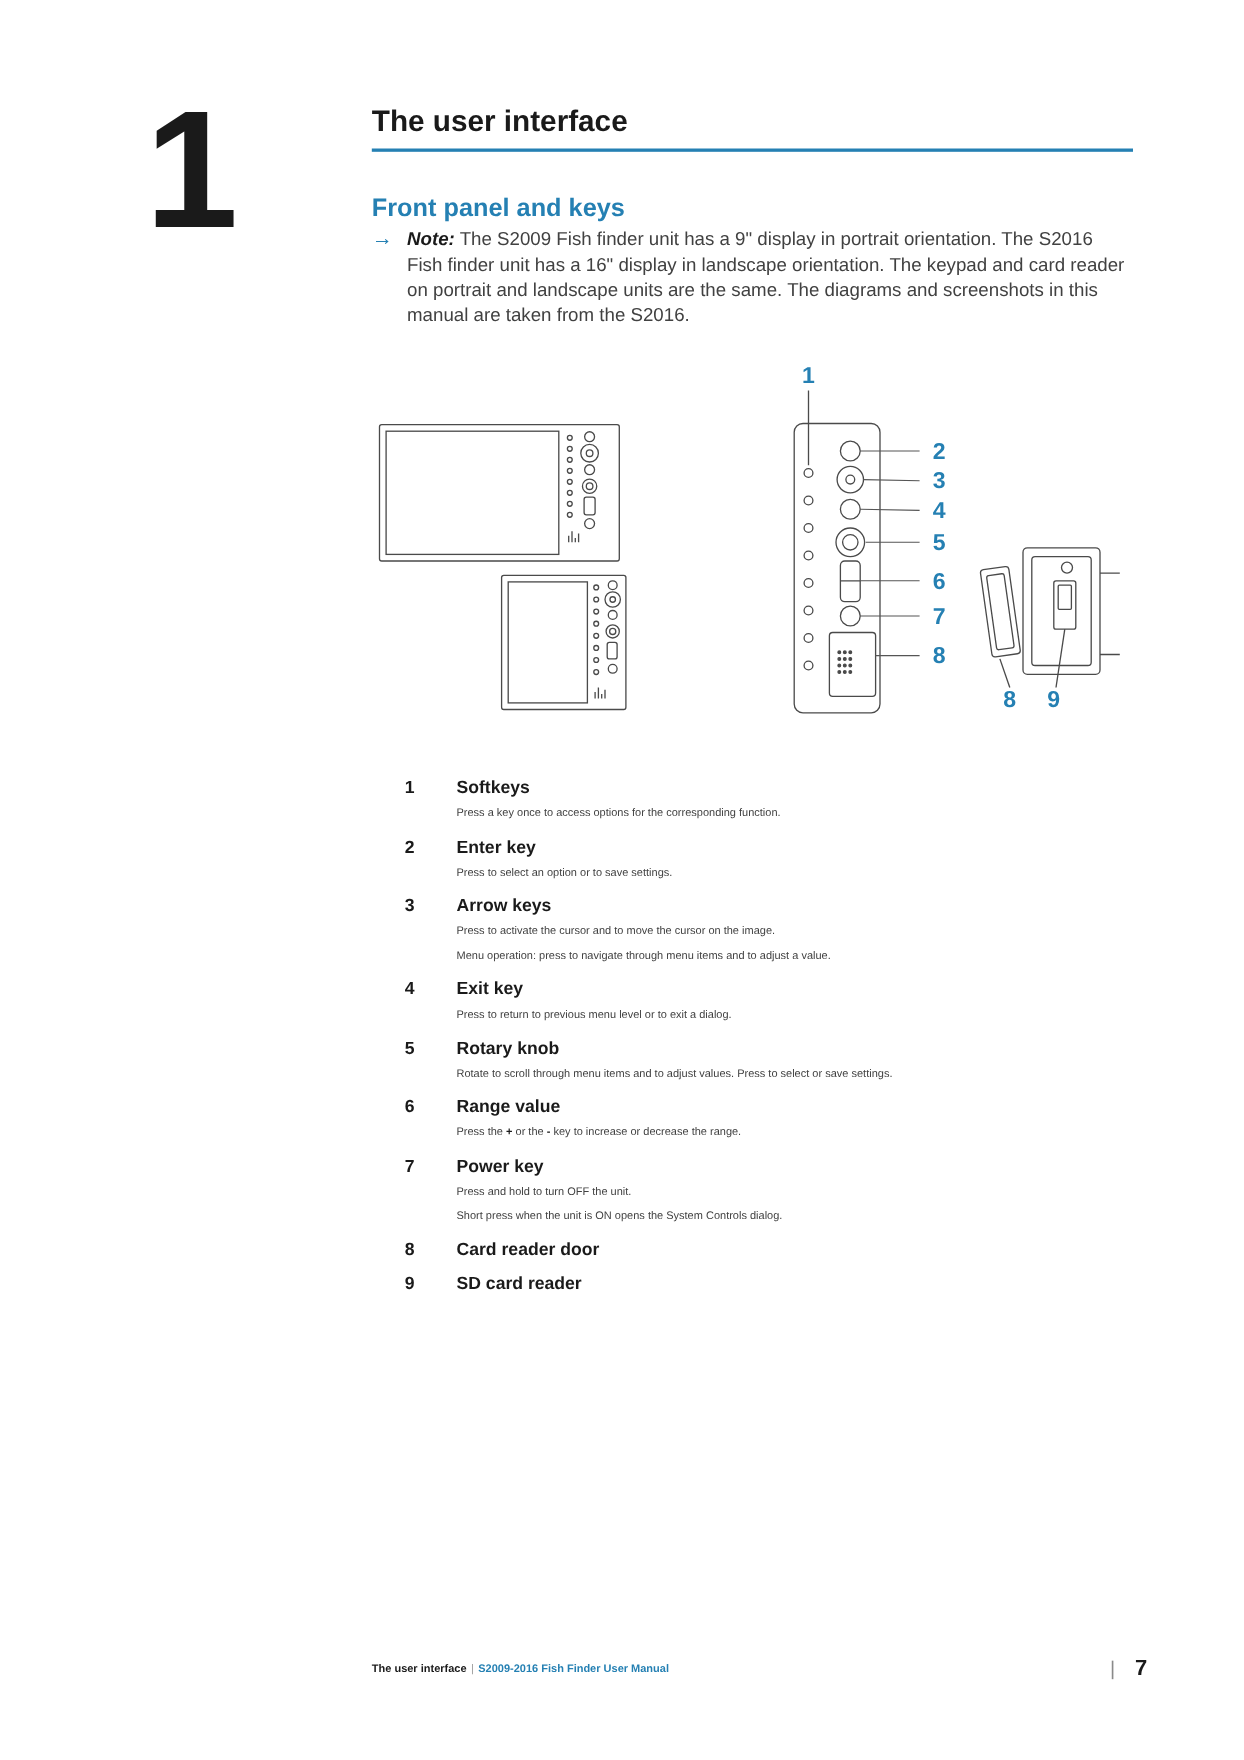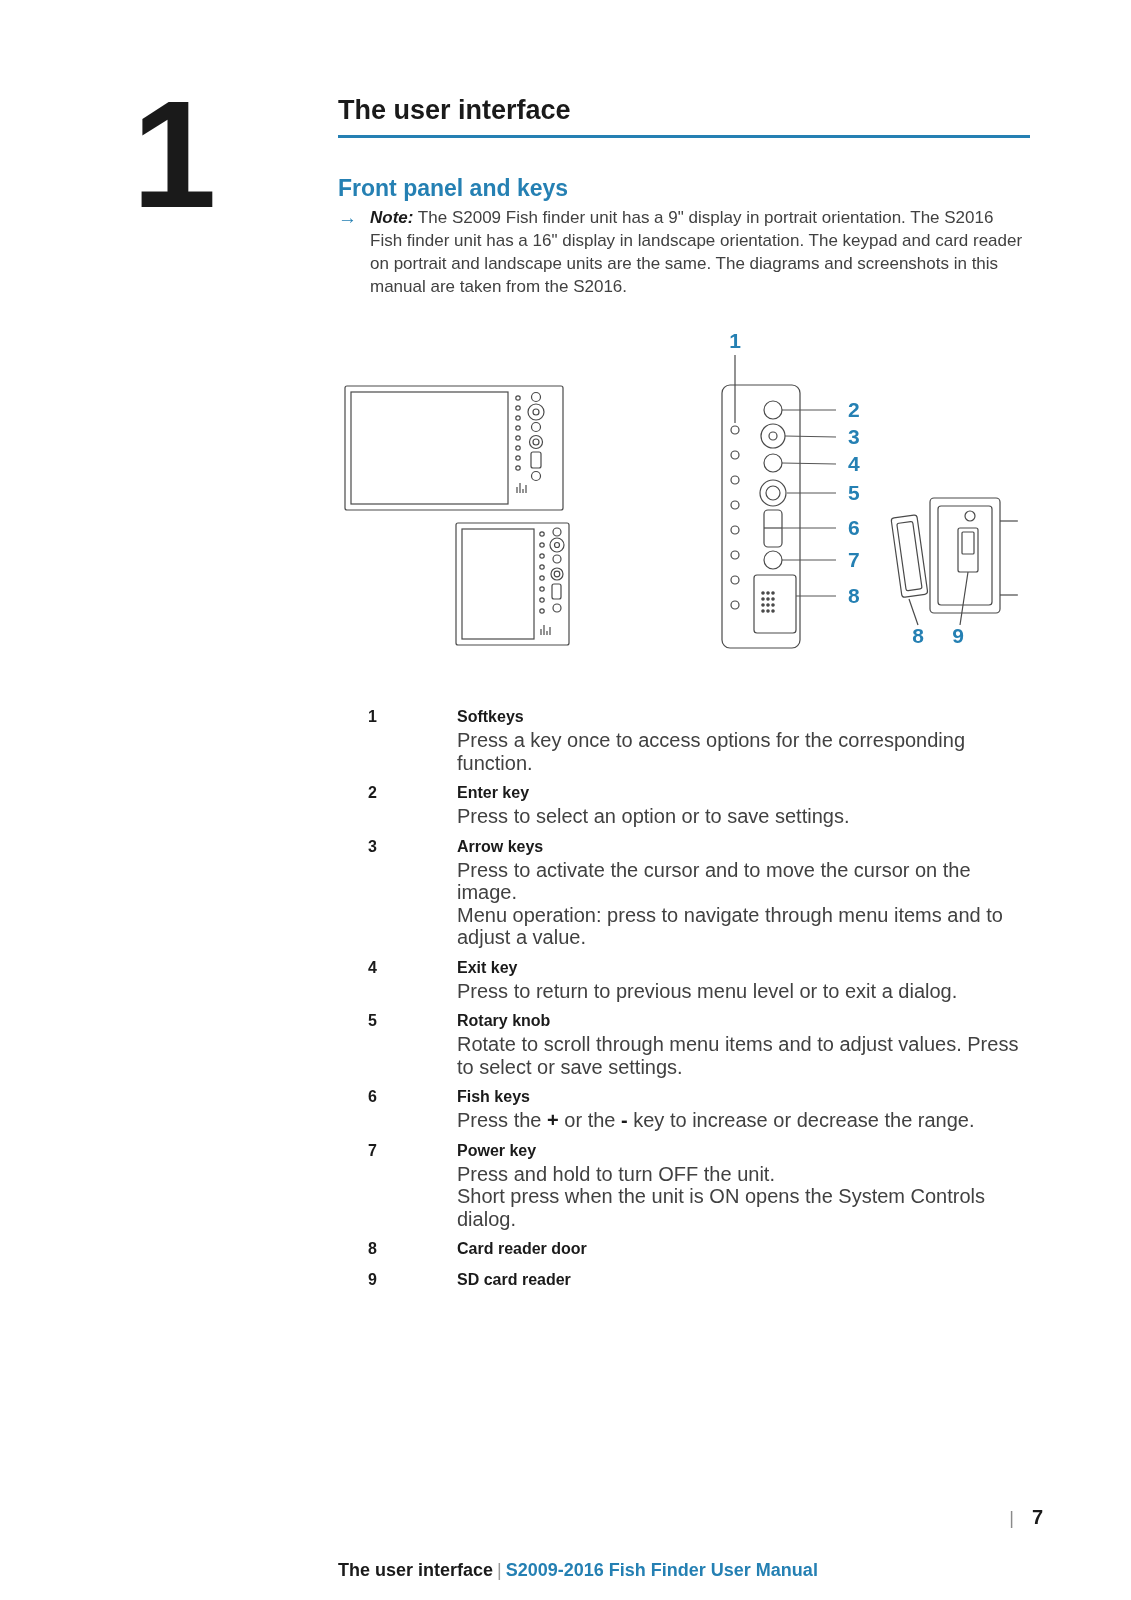--- a/index.html
+++ b/index.html
@@ -39,28 +39,28 @@
   }
   .note-label { font-weight:bold; font-style:italic; color:#1a1a1a; }
 
   .diagram { position:absolute; left:330px; top:323px; width:700px; height:345px; }
   .diagram svg { display:block; }
   .callout-num { font:bold 21px "Liberation Sans",sans-serif; fill:#2580b3; }
 
   .keys-list { position:absolute; left:368px; top:706px; width:662px; }
   .key-item { display:flex; margin-bottom:8px; }
   .key-num { flex:0 0 47px; font-size:16px; font-weight:bold; color:#1a1a1a; line-height:22px; }
-  .key-body { flex:1;margin-left:42px; }
+  .key-body { flex:1; }
   .key-title { font-size:16px; font-weight:bold; color:#1a1a1a; line-height:22px; margin-bottom:1px; }
-  .key-desc { font-size:20px; color:#414141; line-height:22.5px; }
+  .key-desc { font-size:10px; color:#414141; line-height:22.5px; }
   .bold { font-weight:bold; color:#1a1a1a; }
 
   .footer-left {
     position:absolute; left:338px; top:1512px;
-    font-size:18px; font-weight:bold; color:#1a1a1a;margin-top:48px;
+    font-size:10px; font-weight:bold; color:#1a1a1a;
   }
   .footer-sep { color:#9a9a9a; font-weight:normal; padding:0 4px; }
   .footer-manual { color:#2580b3; }
   .footer-right {
     position:absolute; right:88px; top:1506px;
     font-size:15px; display:flex; align-items:baseline; gap:18px;
   }
   .footer-bar { color:#8a8a8a; font-weight:normal; font-size:18px; }
   .footer-page { font-size:20px; font-weight:bold; color:#1a1a1a; }
 </style>
@@ -251,21 +251,21 @@
       <div class="key-num">5</div>
       <div class="key-body">
         <div class="key-title">Rotary knob</div>
         <div class="key-desc">Rotate to scroll through menu items and to adjust values. Press to select or save settings.</div>
       </div>
     </div>
 
     <div class="key-item">
       <div class="key-num">6</div>
       <div class="key-body">
-        <div class="key-title">Fish keys</div>
+        <div class="key-title">Range value</div>
         <div class="key-desc"><span>Press the </span><span class="bold">+</span><span> or the </span><span class="bold">-</span><span> key to increase or decrease the range.</span></div>
       </div>
     </div>
 
     <div class="key-item">
       <div class="key-num">7</div>
       <div class="key-body">
         <div class="key-title">Power key</div>
         <div class="key-desc">Press and hold to turn OFF the unit.</div>
         <div class="key-desc">Short press when the unit is ON opens the System Controls dialog.</div>

